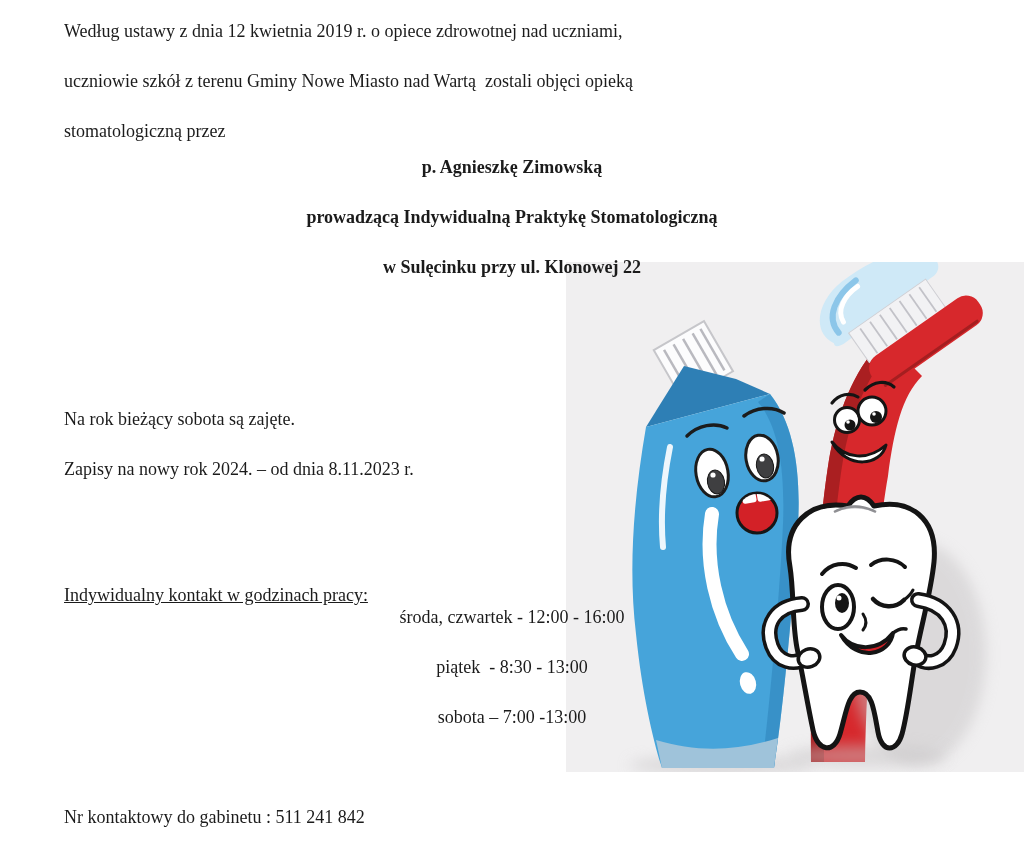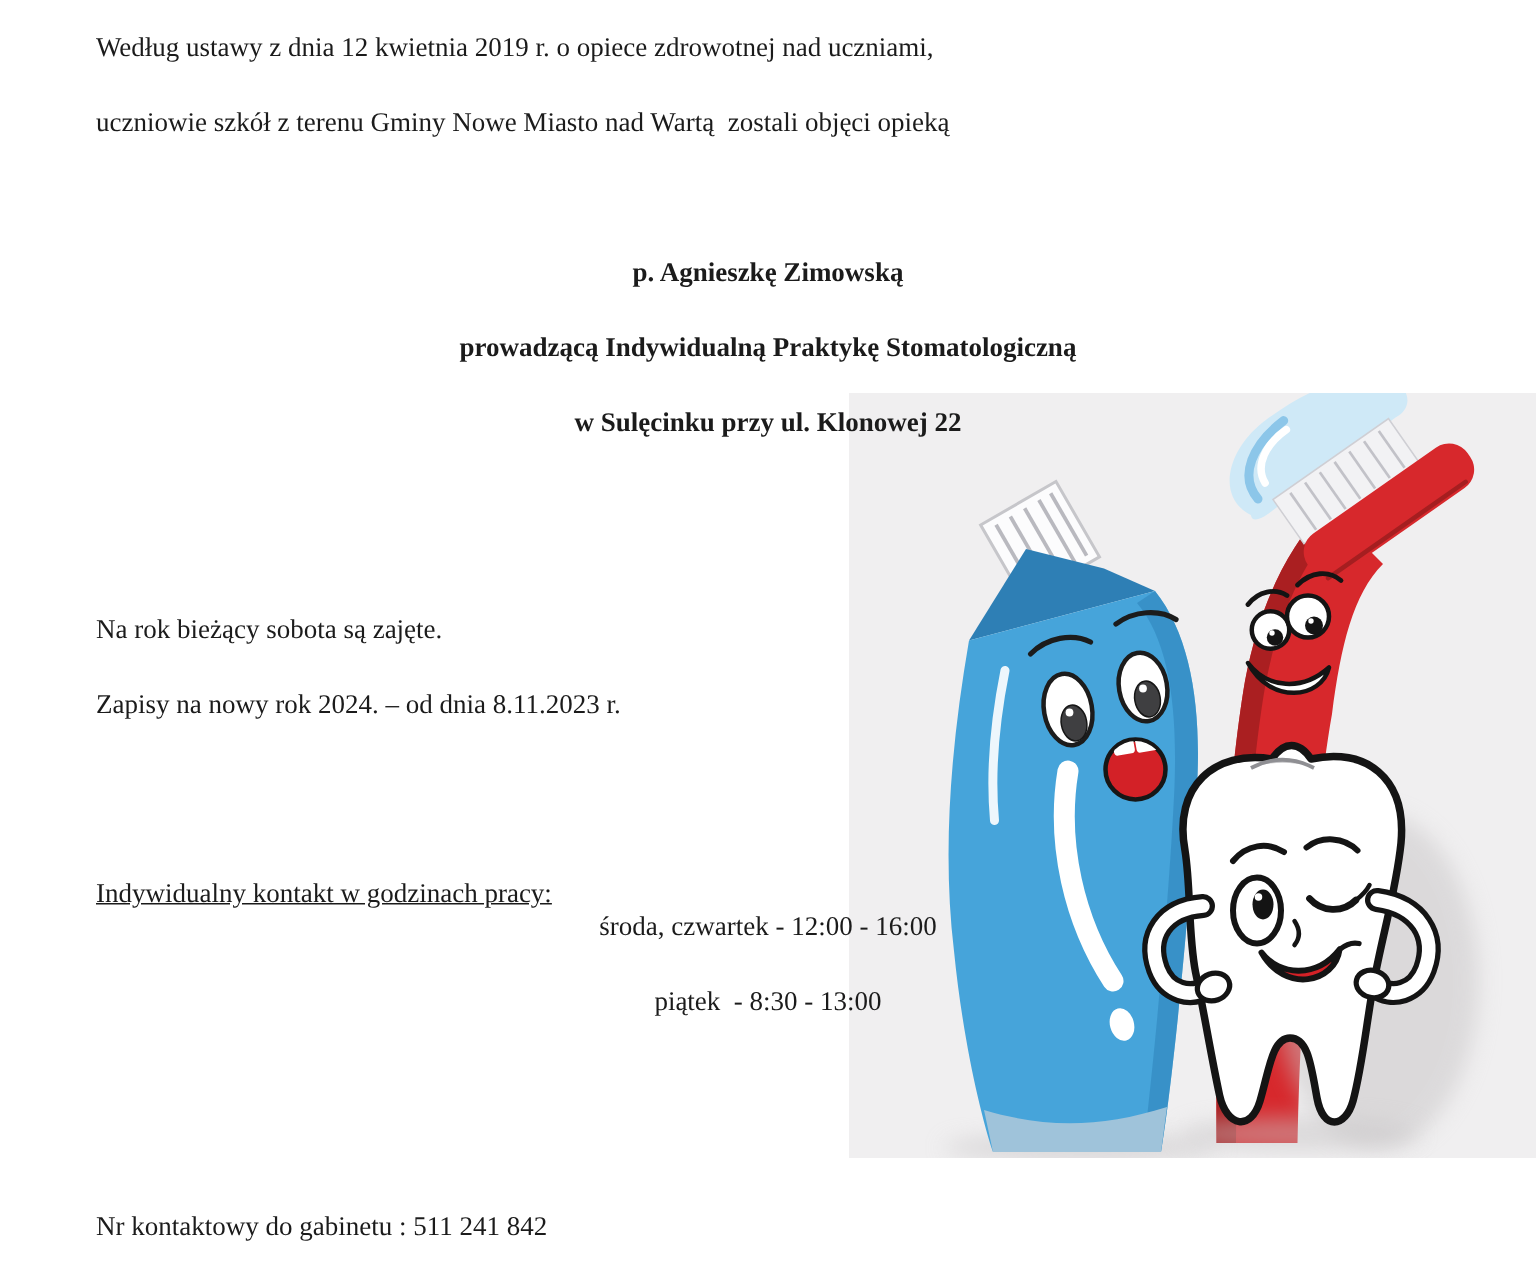--- a/index.html
+++ b/index.html
@@ -11,59 +11,61 @@
     font-family:"Liberation Serif", serif;
     color:#1b1b1b;
   }
   .textlayer { position:absolute; left:64px; top:0; width:896px; z-index:2; }
   .block { position:absolute; left:0; width:896px; }
   .line { line-height:50px; font-size:18px; white-space:pre; }
   .bold .line { font-weight:bold; }
   .centered { text-align:center; }
   .underlined { text-decoration:underline; }
   #intro-block    { top:6px; }
-  #provider-block { top:156px; }
+  #provider-block { top:142px; }
   #notice-block   { top:394px; }
   #contact-block  { top:570px; }
   #schedule-block { top:592px; }
   #phone-block    { top:792px; }
   .illustration {
     position:absolute; left:566px; top:262px;
     width:458px; height:510px; z-index:1;
   }
   .illustration svg { display:block; width:458px; height:510px; }
 </style>
 </head>
 <body>
 
 <div class="textlayer">
 
   <div class="block" id="intro-block">
     <div class="line">Według ustawy z dnia 12 kwietnia 2019 r. o opiece zdrowotnej nad uczniami,</div>
     <div class="line">uczniowie szkół z terenu Gminy Nowe Miasto nad Wartą  zostali objęci opieką</div>
+    <div class="line">stomatologiczną przez</div>
   </div>
 
   <div class="block bold centered" id="provider-block">
     <div class="line">p. Agnieszkę Zimowską</div>
     <div class="line">prowadzącą Indywidualną Praktykę Stomatologiczną</div>
     <div class="line">w Sulęcinku przy ul. Klonowej 22</div>
   </div>
 
   <div class="block" id="notice-block">
     <div class="line">Na rok bieżący sobota są zajęte.</div>
     <div class="line">Zapisy na nowy rok 2024. – od dnia 8.11.2023 r.</div>
   </div>
 
   <div class="block" id="contact-block">
     <div class="line"><span class="underlined">Indywidualny kontakt w godzinach pracy:</span></div>
   </div>
 
   <div class="block centered" id="schedule-block">
     <div class="line">środa, czwartek - 12:00 - 16:00</div>
     <div class="line">piątek  - 8:30 - 13:00</div>
+    <div class="line">sobota – 7:00 -13:00</div>
   </div>
 
   <div class="block" id="phone-block">
     <div class="line">Nr kontaktowy do gabinetu : 511 241 842</div>
   </div>
 
 </div>
 
 <div class="illustration">
   <svg viewBox="0 0 458 510" xmlns="http://www.w3.org/2000/svg" role="img" aria-label="Cartoon toothpaste tube, red toothbrush and winking tooth characters">

